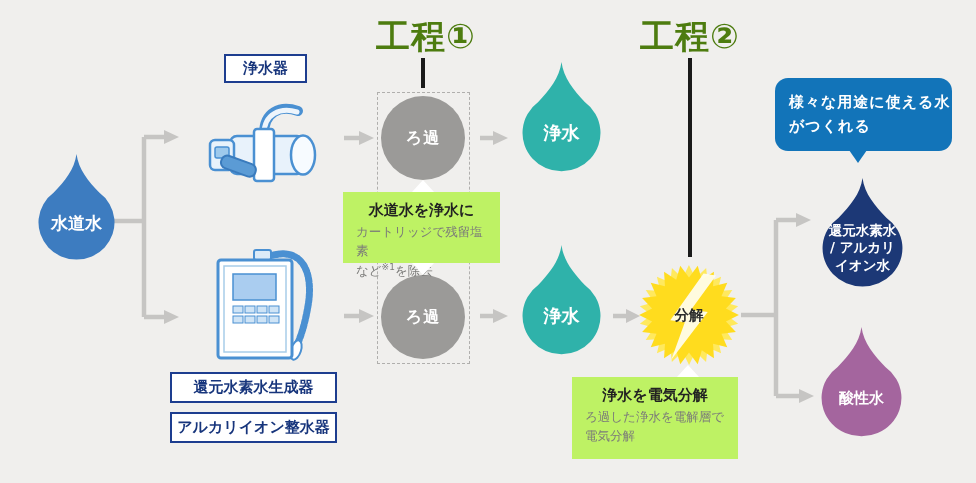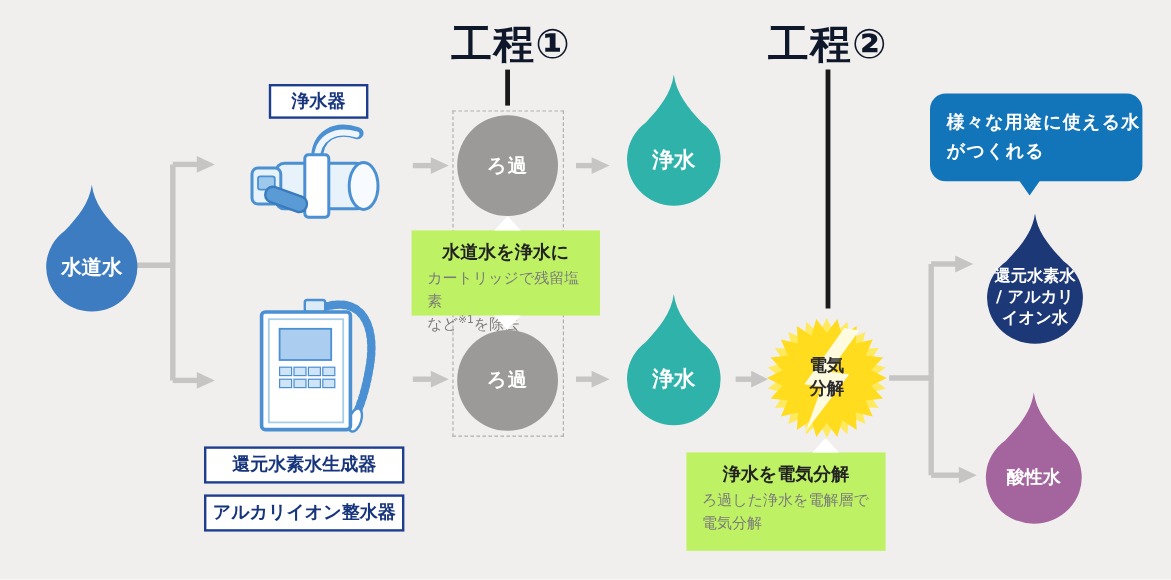--- a/index.html
+++ b/index.html
@@ -6,21 +6,21 @@
   .canvas{
     position:relative;width:976px;height:483px;overflow:hidden;
     background:#f0efed;
     font-family:"DejaVu Sans","Liberation Sans",sans-serif;
   }
   .abs{position:absolute;}
   svg{display:block;}
 
   
   .proc-title{
-    position:absolute;font-size:34px;font-weight:bold;color:#0f172a;
+    position:absolute;font-size:34px;font-weight:bold;color:#4d7c0f;
     letter-spacing:1px;white-space:nowrap;text-align:center;width:130px;
   }
 
   
   .drop{position:absolute;}
   .drop svg{width:100%;height:100%;}
   .drop-label{
     position:absolute;left:0;right:0;top:62%;transform:translateY(-50%);
     text-align:center;color:#ffffff;font-weight:bold;white-space:nowrap;
   }
@@ -127,21 +127,21 @@
     <rect x="28" y="36" width="74" height="38" rx="7" fill="#e8f2fb" stroke="#4a90d2" stroke-width="2.5"></rect>
     <ellipse cx="101" cy="55" rx="12" ry="19.5" fill="#f7fbff" stroke="#4a90d2" stroke-width="2.5"></ellipse>
     <rect x="52" y="29" width="20" height="52" rx="3" fill="#ffffff" stroke="#4a90d2" stroke-width="2.5"></rect>
     <rect x="8" y="40" width="24" height="30" rx="5" fill="#e8f2fb" stroke="#4a90d2" stroke-width="2.5"></rect>
     <rect x="13" y="47" width="14" height="11" rx="2" fill="#9ec9ec" stroke="#4a90d2" stroke-width="1.5"></rect>
     <g transform="rotate(20 40 68)">
       <rect x="18" y="61" width="36" height="13" rx="6" fill="#5b9bd5" stroke="#3a7bbd" stroke-width="2"></rect>
     </g>
   </svg>
 
-  <div class="label-box" style="left:224px;top:70px;width:83px;height:29px;">
+  <div class="label-box" style="left:224px;top:54px;width:83px;height:29px;">
     <span>浄水器</span>
   </div>
 
   <svg class="abs" style="left:210px;top:244px;" width="116" height="122" viewBox="0 0 116 122">
     <path d="M60 12 C92 2, 104 28, 98 62 C95 80 91 92 87 101" fill="none" stroke="#4a90d2" stroke-width="7" stroke-linecap="round" stroke-dasharray="3 2.2"></path>
     <g transform="rotate(18 86 106)">
       <ellipse cx="86" cy="106" rx="5" ry="10" fill="#ffffff" stroke="#4a90d2" stroke-width="2"></ellipse>
     </g>
     <rect x="44" y="6" width="17" height="10" rx="2" fill="#dcebf8" stroke="#4a90d2" stroke-width="2"></rect>
     <rect x="8" y="16" width="74" height="98" rx="3" fill="#ffffff" stroke="#4a90d2" stroke-width="3"></rect>
@@ -203,21 +203,20 @@
     <div class="drop-label" style="font-size:18px;">浄水</div>
   </div>
 
   <div class="starburst" style="left:637px;top:263px;width:104px;height:104px;">
     <svg viewBox="0 0 100 100">
       <polygon transform="rotate(10 50 50)" points="98,50 85.5,56.3 95.1,66.4 81.2,68 86.8,80.9 73.1,77.6 74,91.6 62.3,83.8 58.4,97.3 50,86 41.6,97.3 37.7,83.8 26,91.6 26.9,77.6 13.2,80.9 18.8,68 4.9,66.4 14.5,56.3 2,50 14.5,43.7 4.9,33.6 18.8,32 13.2,19.1 26.9,22.4 26,8.4 37.7,16.2 41.6,2.7 50,14 58.4,2.7 62.3,16.2 74,8.4 73.1,22.4 86.8,19.1 81.2,32 95.1,33.6 85.5,43.7" style="fill: rgb(255, 233, 94);"></polygon>
       <polygon points="98,50 85.5,56.3 95.1,66.4 81.2,68 86.8,80.9 73.1,77.6 74,91.6 62.3,83.8 58.4,97.3 50,86 41.6,97.3 37.7,83.8 26,91.6 26.9,77.6 13.2,80.9 18.8,68 4.9,66.4 14.5,56.3 2,50 14.5,43.7 4.9,33.6 18.8,32 13.2,19.1 26.9,22.4 26,8.4 37.7,16.2 41.6,2.7 50,14 58.4,2.7 62.3,16.2 74,8.4 73.1,22.4 86.8,19.1 81.2,32 95.1,33.6 85.5,43.7" style="fill: rgb(255, 220, 30);"></polygon>
       <polygon fill="#fffdf0" opacity="0.92" points="64,10 32,55 46,57 33,93 68,47 52,45 76,12"></polygon>
     </svg>
     <div class="star-text">
-      <span>電気</span>
       <span>分解</span>
     </div>
   </div>
 
   <div class="callout" style="left:572px;top:377px;width:166px;height:82px;">
     <div class="tri tri-up" style="left:105px;"></div>
     <div class="callout-title">浄水を電気分解</div>
     <div class="callout-body">
       <span>ろ過した浄水を電解層で</span><br>
       <span>電気分解</span>

